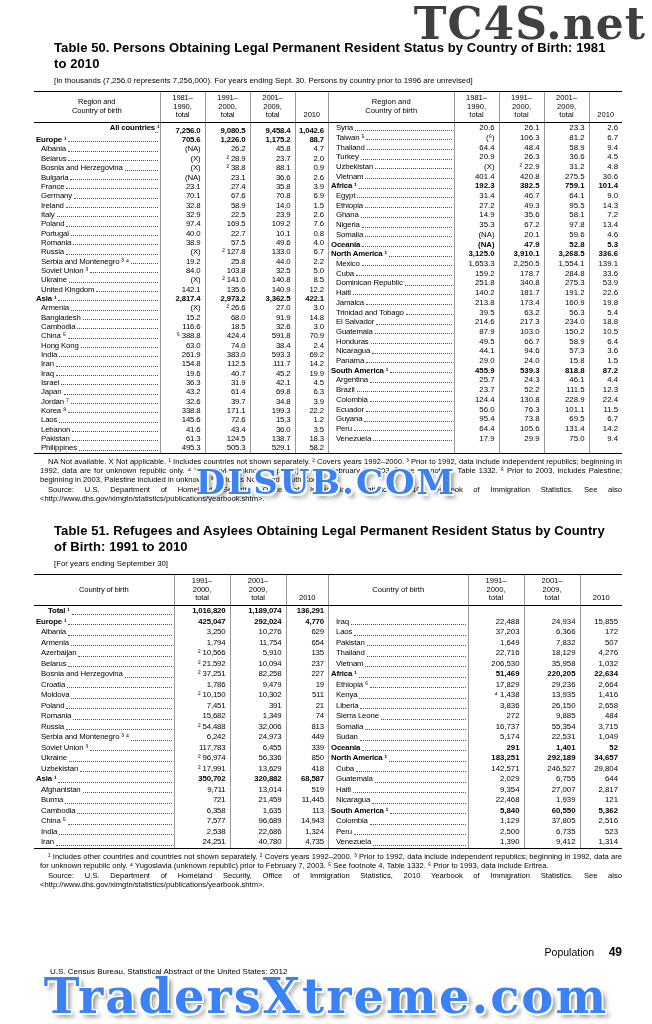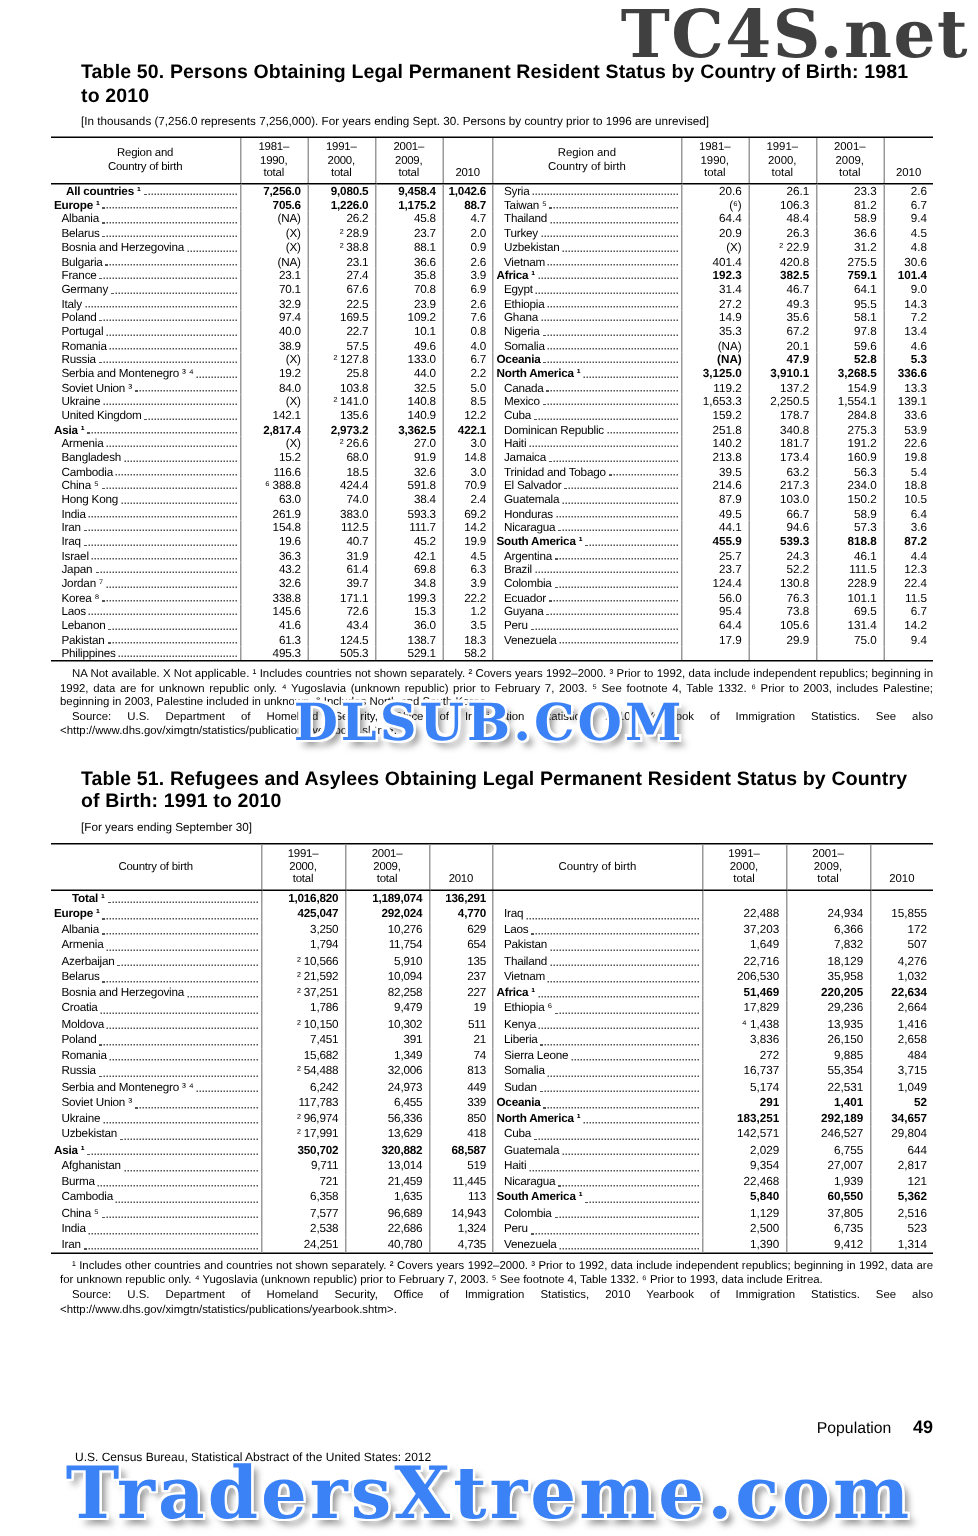--- a/index.html
+++ b/index.html
@@ -95,21 +95,21 @@
 total</th>
             <th class="numh">2001–
 2009,
 total</th>
             <th class="numh">2010</th>
           </tr>
         </thead>
         <tbody>
           <tr class="b">
             <td>
-              <div class="lw" style="padding-left: 10px;">
+              <div class="lw" style="padding-left: 10px; flex-direction: column;">
                 <span class="lt">All countries ¹</span>
                 <span class="dots"></span>
               </div>
             </td>
             <td class="num">7,256.0</td>
             <td class="num">9,080.5</td>
             <td class="num">9,458.4</td>
             <td class="num">1,042.6</td>
           </tr>
           <tr class="b">
@@ -188,20 +188,32 @@
             <td>
               <div class="lw">
                 <span class="lt">Germany</span>
                 <span class="dots"></span>
               </div>
             </td>
             <td class="num">70.1</td>
             <td class="num">67.6</td>
             <td class="num">70.8</td>
             <td class="num">6.9</td>
+          </tr>
+          <tr>
+            <td>
+              <div class="lw">
+                <span class="lt">Ireland</span>
+                <span class="dots"></span>
+              </div>
+            </td>
+            <td class="num">32.8</td>
+            <td class="num">58.9</td>
+            <td class="num">14.0</td>
+            <td class="num">1.5</td>
           </tr>
           <tr>
             <td>
               <div class="lw">
                 <span class="lt">Italy</span>
                 <span class="dots"></span>
               </div>
             </td>
             <td class="num">32.9</td>
             <td class="num">22.5</td>
@@ -692,32 +704,20 @@
               </div>
             </td>
             <td class="num">3,125.0</td>
             <td class="num">3,910.1</td>
             <td class="num">3,268.5</td>
             <td class="num">336.6</td>
           </tr>
           <tr>
             <td>
               <div class="lw">
-                <span class="lt">Canada</span>
-                <span class="dots"></span>
-              </div>
-            </td>
-            <td class="num">119.2</td>
-            <td class="num">137.2</td>
-            <td class="num">154.9</td>
-            <td class="num">13.3</td>
-          </tr>
-          <tr>
-            <td>
-              <div class="lw">
                 <span class="lt">Mexico</span>
                 <span class="dots"></span>
               </div>
             </td>
             <td class="num">1,653.3</td>
             <td class="num">2,250.5</td>
             <td class="num">1,554.1</td>
             <td class="num">139.1</td>
           </tr>
           <tr>
@@ -820,20 +820,32 @@
             <td>
               <div class="lw">
                 <span class="lt">Nicaragua</span>
                 <span class="dots"></span>
               </div>
             </td>
             <td class="num">44.1</td>
             <td class="num">94.6</td>
             <td class="num">57.3</td>
             <td class="num">3.6</td>
+          </tr>
+          <tr>
+            <td>
+              <div class="lw">
+                <span class="lt">Panama</span>
+                <span class="dots"></span>
+              </div>
+            </td>
+            <td class="num">29.0</td>
+            <td class="num">24.0</td>
+            <td class="num">15.8</td>
+            <td class="num">1.5</td>
           </tr>
           <tr class="b">
             <td>
               <div class="lw">
                 <span class="lt">South America ¹</span>
                 <span class="dots"></span>
               </div>
             </td>
             <td class="num">455.9</td>
             <td class="num">539.3</td>

